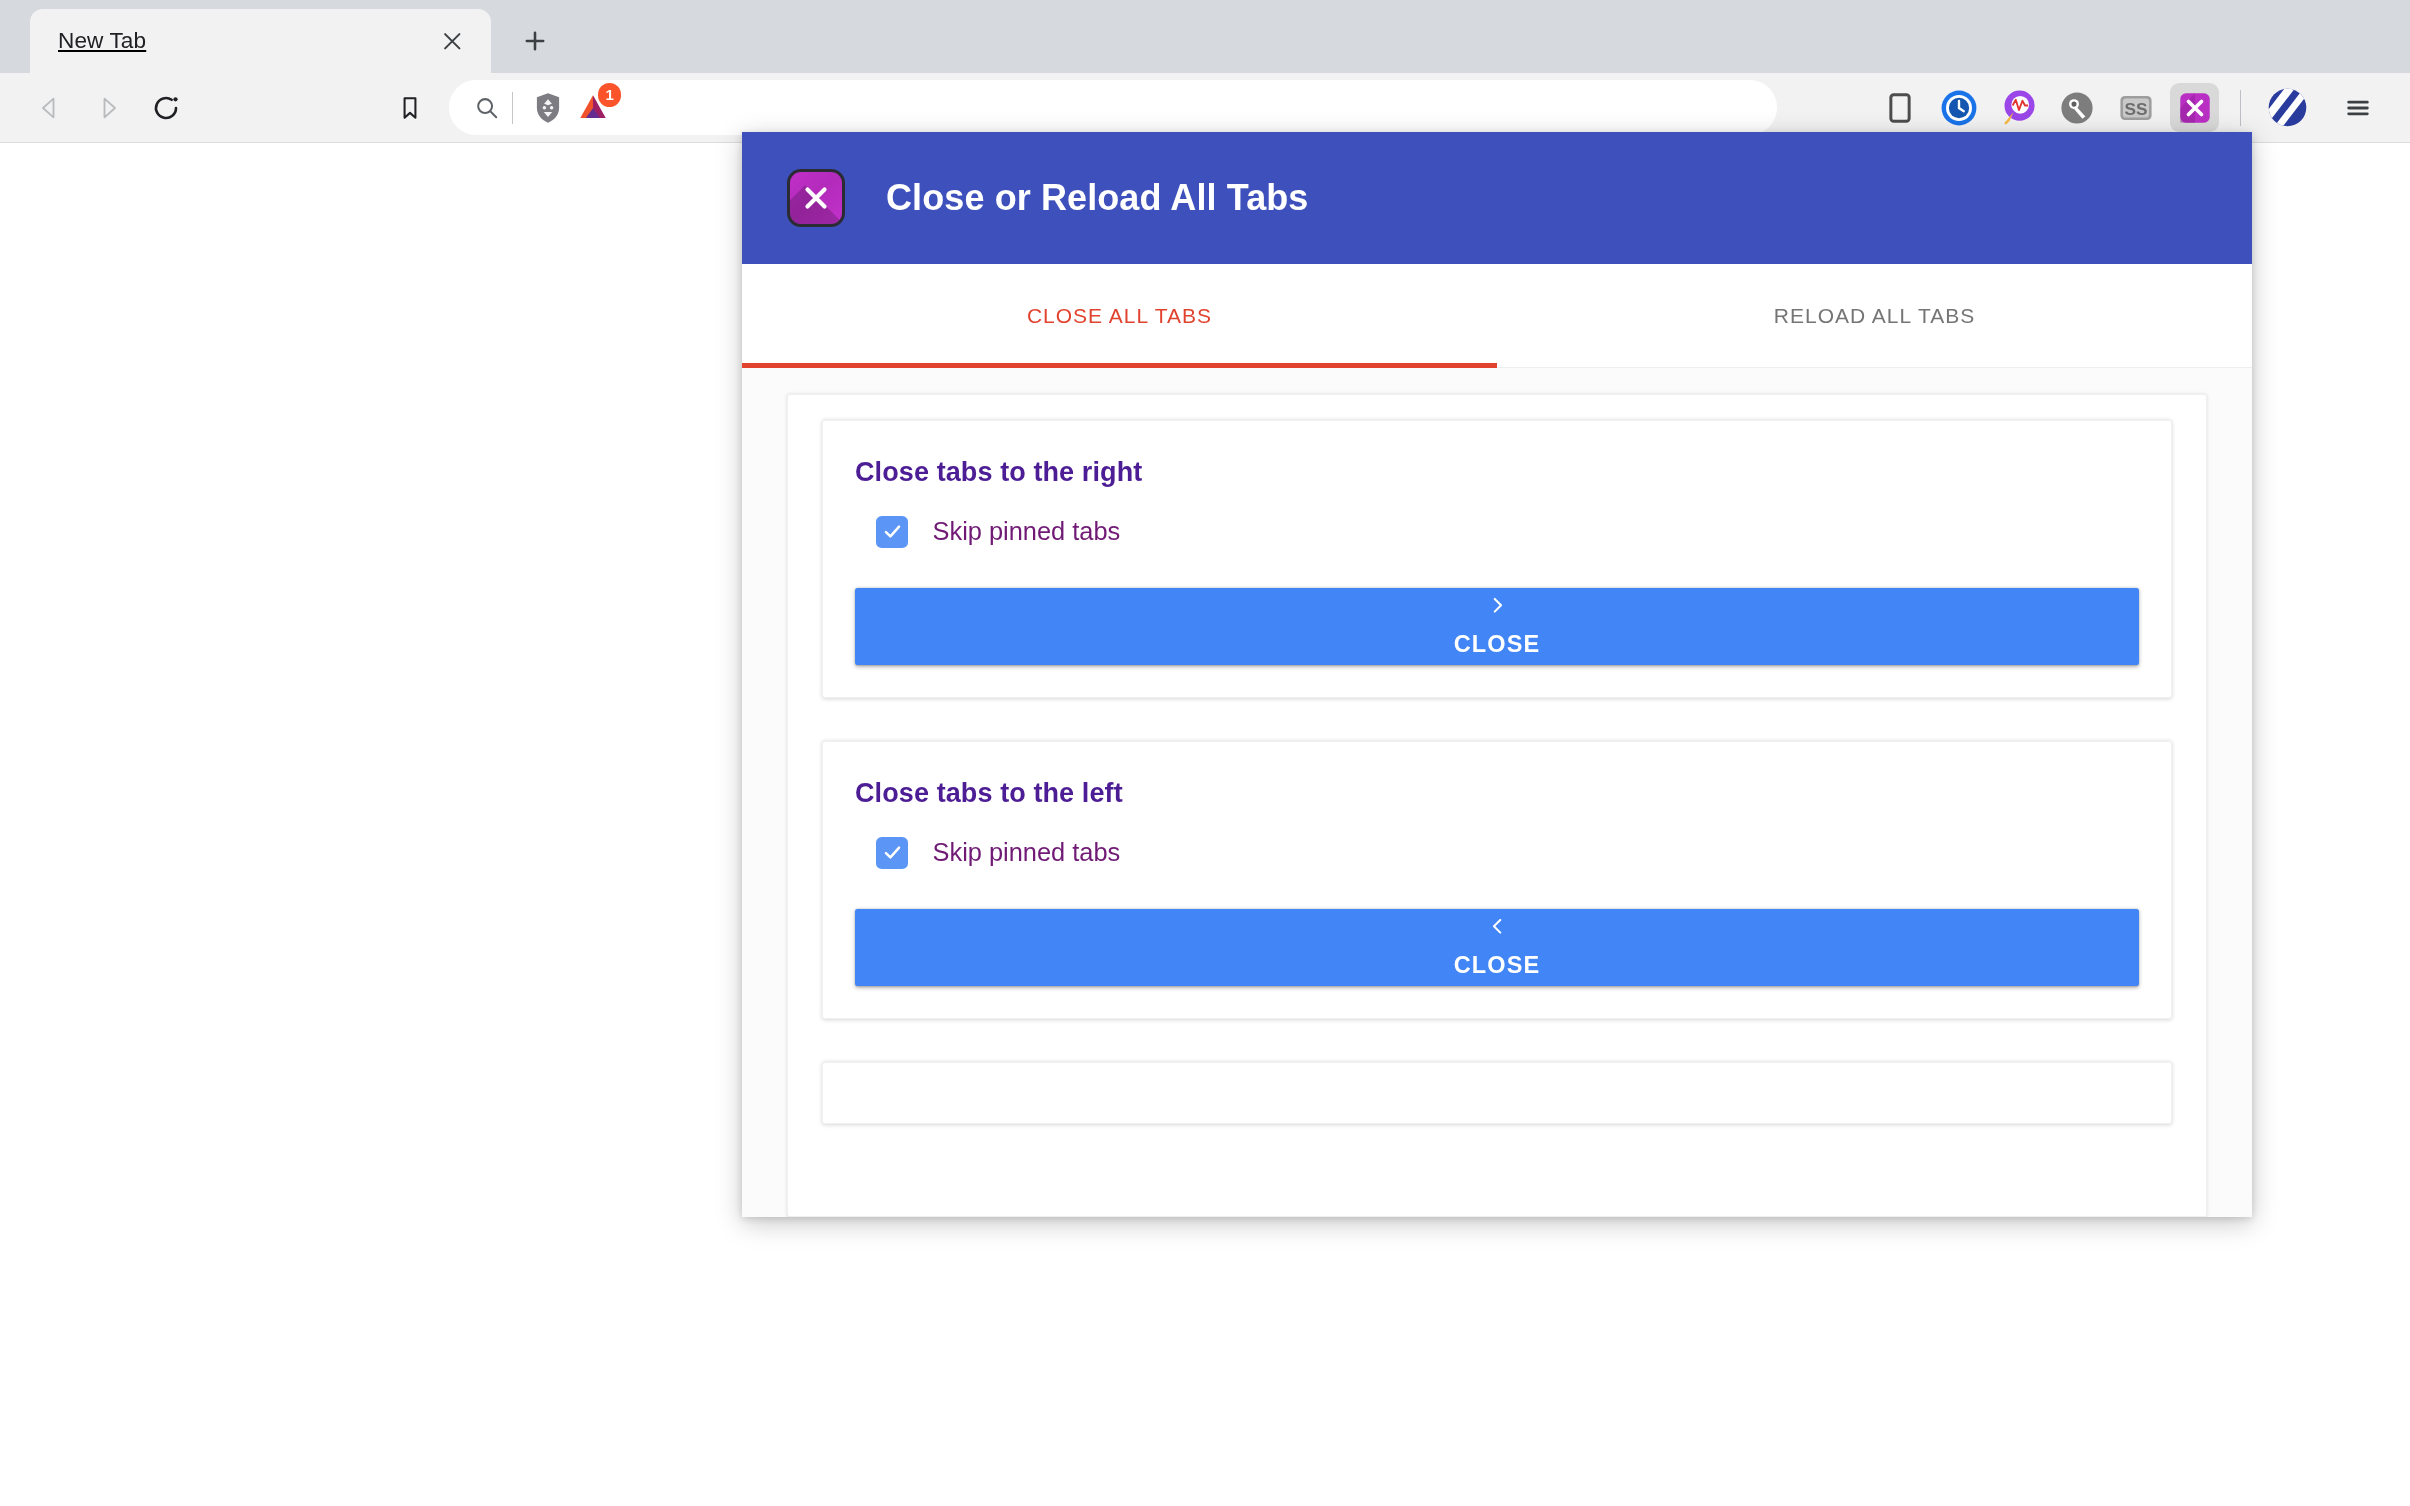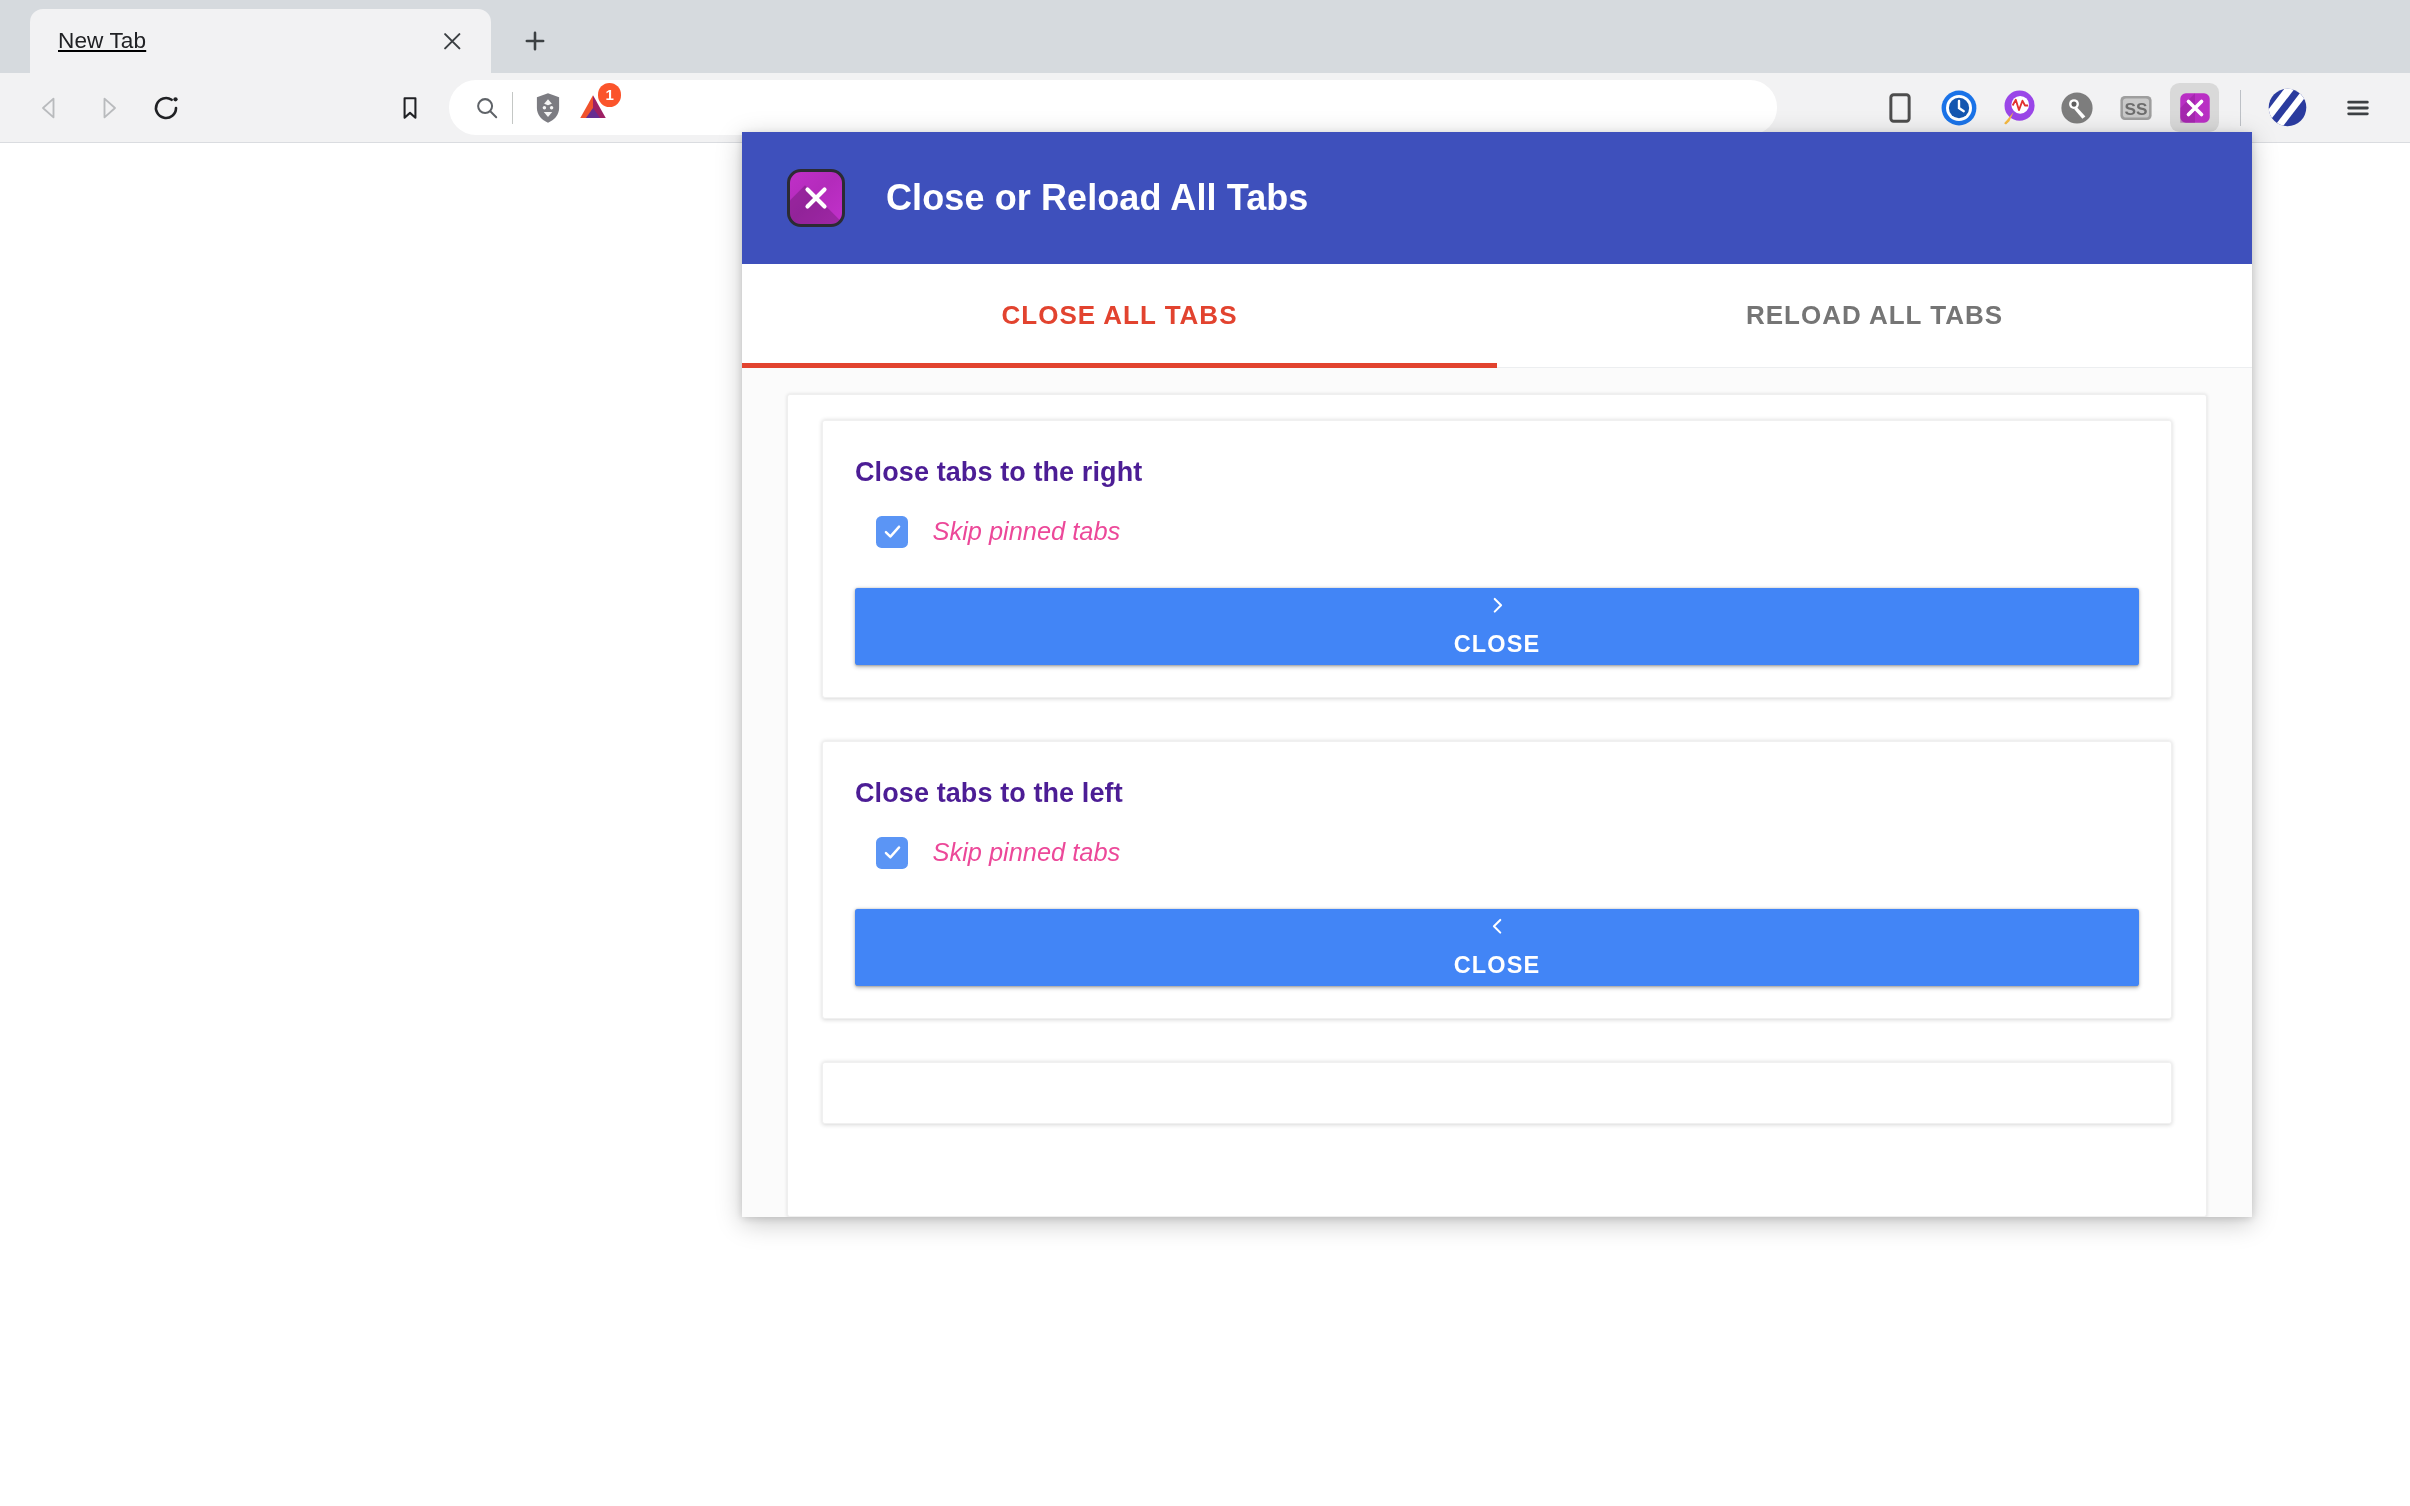--- a/index.html
+++ b/index.html
@@ -255,22 +255,22 @@
     flex: 0 0 auto;
     position: relative;
     border-bottom: 0.9px solid #eceef0;
   }
 
   .ptab {
     flex: 1;
     display: flex;
     align-items: center;
     justify-content: center;
-    font-size: 26px;
-    font-weight: bold;
+    font-size: 21px;
+    font-weight: normal;
     letter-spacing: 1px;
     color: #757575;
     position: relative;
   }
   .ptab.active { color: #e2432f; }
   .ptab.active::after {
     content: "";
     position: absolute;
     left: 0; right: 0; bottom: -0.9px;
     height: 4.7px;
@@ -325,22 +325,21 @@
     border-radius: 5.6px;
     background: #5b95f5;
     display: flex;
     align-items: center;
     justify-content: center;
     flex: 0 0 auto;
   }
 
   .checkrow label {
     font-size: 25.4px;
-    color: #ec4899;
-    font-style: italic;
+    color: #701a75;
   }
 
   .action-btn {
     width: 100%;
     height: 77px;
     background: #4285f6;
     border: none;
     border-radius: 2.8px;
     box-shadow: 0 1.9px 4.7px rgba(0,0,0,.26), 0 0.9px 1.9px rgba(0,0,0,.18);
     color: #ffffff;

